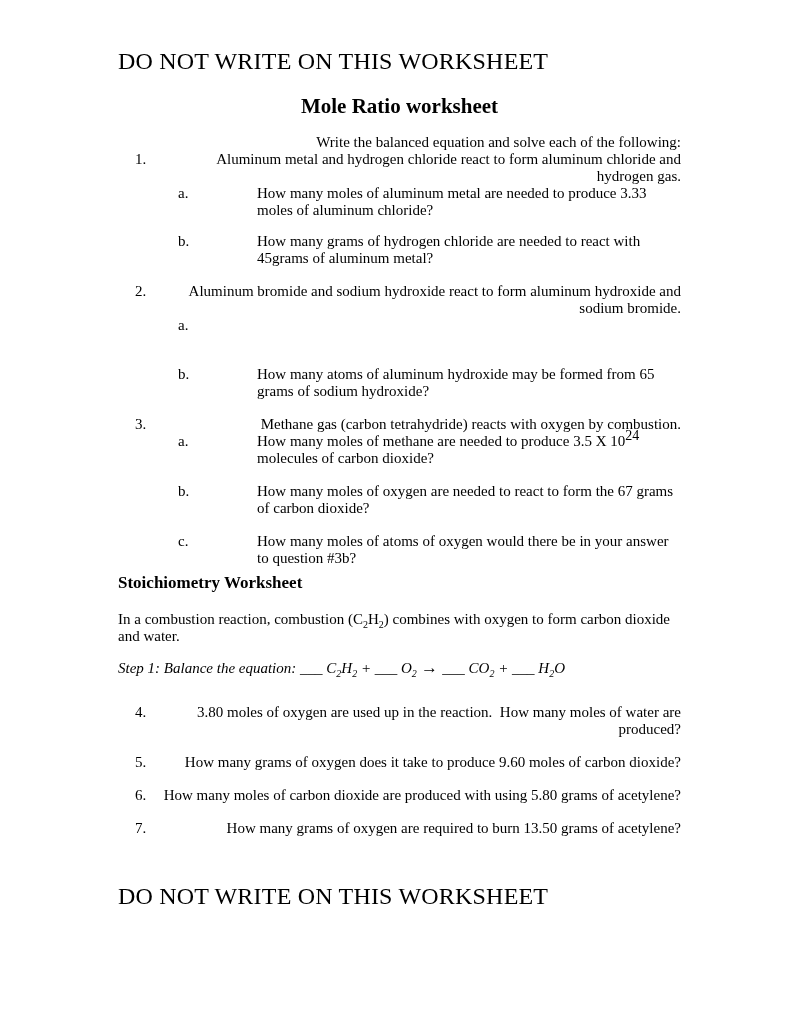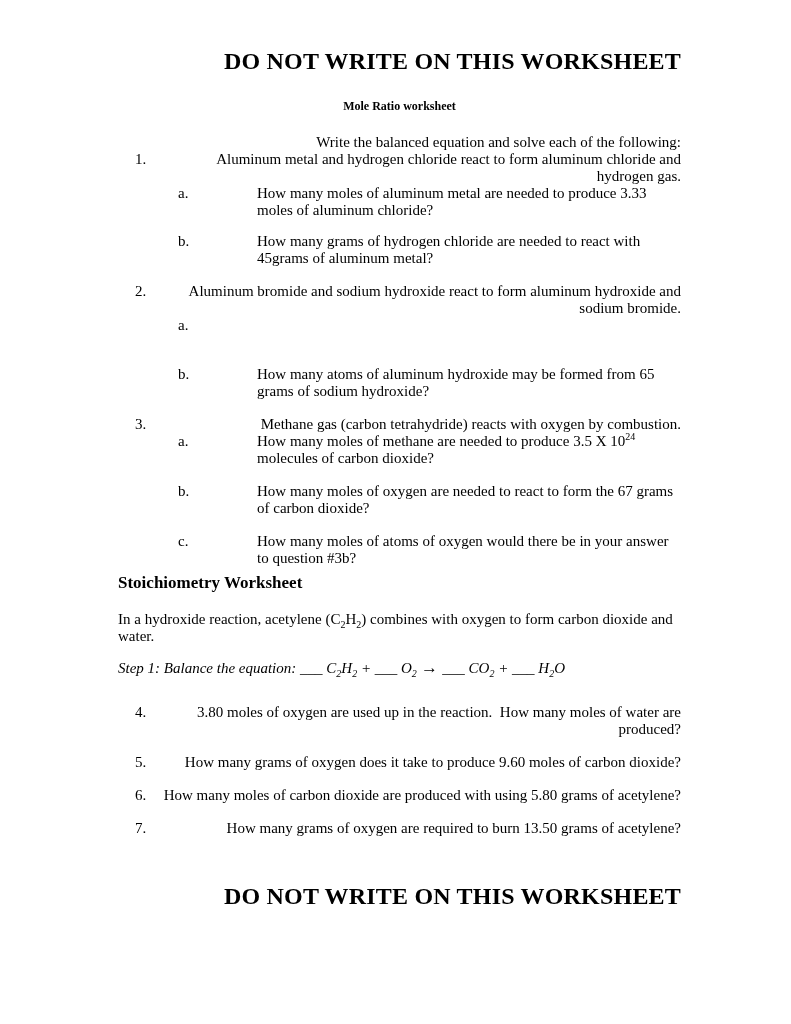--- a/index.html
+++ b/index.html
@@ -12,29 +12,29 @@
     overflow: hidden;
   }
   .page {
     width: 791px;
     height: 1024px;
     background: #ffffff;
     padding: 0 110px 0 118px;
   }
   .banner {
     font-size: 24px;
-    font-weight: 700;
-    text-align: right;
+    font-weight: 400;
+    text-align: left;
     line-height: 26px;
     letter-spacing: 0.2px;
   }
   .banner-top { padding-top: 48px; }
   .banner-bottom { margin-top: 46px; }
   .subtitle {
-    font-size: 12px;
+    font-size: 21px;
     font-weight: 700;
     text-align: center;
     line-height: 18px;
     margin-top: 23px;
   }
   .intro {
     font-size: 15px;
     line-height: 17px;
     margin-top: 19px;
     white-space: pre-wrap;
@@ -90,21 +90,21 @@
     line-height: 19px;
     margin-top: 13px;
     white-space: pre-wrap;
     font-style: italic;
   }
   .equation sub, .formula-sub {
     font-size: 10px;
     line-height: 0;
   }
   sup.exp {
-    font-size: 10px;
+    font-size: 14px;
     line-height: 0;
   }
   .arrow {
     font-weight: 700;
     font-size: 17px;
   }
   .stoich-q { margin-top: 16px; }
   .stoich-q-first { margin-top: 26px; }
 </style>
 </head>
@@ -155,21 +155,21 @@
     <span class="pletter">b.</span>
     <div class="ptext">How many moles of oxygen are needed to react to form the 67 grams of carbon dioxide?</div>
   </div>
   <div class="part gap-md">
     <span class="pletter">c.</span>
     <div class="ptext">How many moles of atoms of oxygen would there be in your answer to question #3b?</div>
   </div>
 
   <div class="section-heading">Stoichiometry Worksheet</div>
 
-  <div class="paragraph"><span>In a hydroxide reaction, acetylene (C</span><sub class="formula-sub">2</sub><span>H</span><sub class="formula-sub">2</sub><span>) combines with oxygen to form carbon dioxide and water.</span></div>
+  <div class="paragraph"><span>In a combustion reaction, combustion (C</span><sub class="formula-sub">2</sub><span>H</span><sub class="formula-sub">2</sub><span>) combines with oxygen to form carbon dioxide and water.</span></div>
 
   <div class="equation"><span>Step 1: Balance the equation: ___ C</span><sub>2</sub><span>H</span><sub>2</sub><span> + ___ O</span><sub>2</sub><span class="arrow"> → </span><span>___ CO</span><sub>2</sub><span> + ___ H</span><sub>2</sub><span>O</span></div>
 
   <div class="qrow stoich-q-first">
     <span class="qnum">4.</span>
     <div class="qtext">3.80 moles of oxygen are used up in the reaction.  How many moles of water are produced?</div>
   </div>
   <div class="qrow stoich-q">
     <span class="qnum">5.</span>
     <div class="qtext">How many grams of oxygen does it take to produce 9.60 moles of carbon dioxide?</div>

